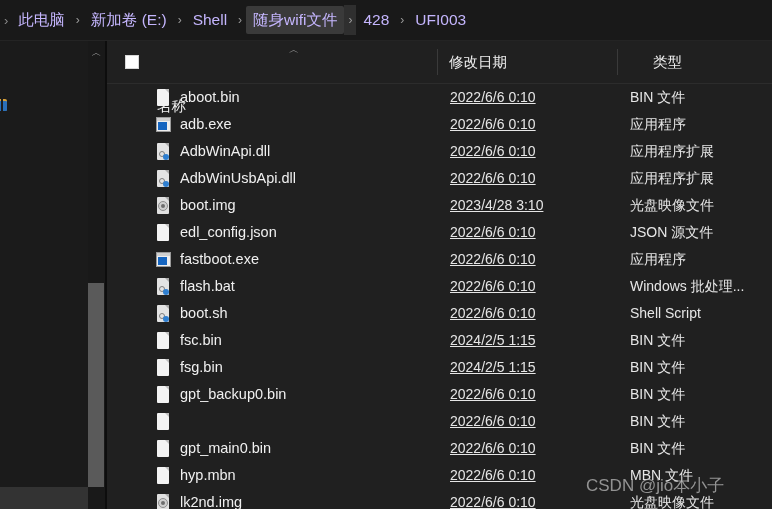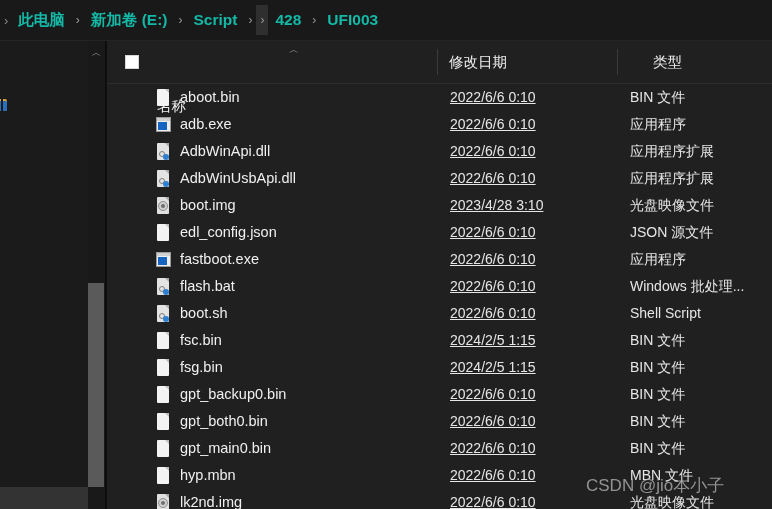--- a/index.html
+++ b/index.html
@@ -15,24 +15,23 @@
   
   .addressbar{
     position:absolute;left:0;top:0;width:772px;height:41px;
     background:#191919;
     display:flex;align-items:center;
     box-sizing:border-box;padding-left:4px;
     border-bottom:1px solid #242424;
   }
   .crumb-lead{color:#8a8a8a;font-size:13px;padding:0 3px 0 0;}
   .crumb{
-    font-size:15.5px;color:#14b8a6;
+    font-size:15.5px;color:#c4b5fd;
     padding:4px 7px;border-radius:2px;white-space:nowrap;
     line-height:20px;
-    font-weight:bold;
   }
   .crumb.hl{background:#3a3a3a;}
   .sep{
     color:#9a9a9a;font-size:12px;padding:5px 4px;line-height:20px;
   }
   .sep.hl{background:#2f2f2f;}
 
   
   .navpane{
     position:absolute;left:0;top:41px;width:88px;height:446px;
@@ -195,22 +194,23 @@
 
 <div id="app">
 
   <div class="addressbar">
     <span class="crumb-lead">›</span>
     <div class="breadcrumb-items" style="display:flex;align-items:center;">
       <span class="crumb">此电脑</span>
       <span class="sep">›</span>
       <span class="crumb">新加卷 (E:)</span>
       <span class="sep">›</span>
-      <span class="crumb">Script</span>
+      <span class="crumb">Shell</span>
       <span class="sep">›</span>
+      <span class="crumb hl">随身wifi文件</span>
       <span class="sep hl">›</span>
       <span class="crumb">428</span>
       <span class="sep">›</span>
       <span class="crumb">UFI003</span>
     </div>
   </div>
 
   <div class="navpane">
     <div class="nav-partial-icon">
       <div class="f-back"></div>
@@ -382,21 +382,20 @@
           <span class="cell-date">2022/6/6 0:10</span>
           <span class="cell-type">BIN 文件</span>
         </div>
         <div class="row">
           <span class="cell-icon">
             <span class="ic ic-doc">
               <span class="page"></span>
               <span class="fold"></span>
             </span>
           </span>
-          <span class="cell-name">gpt_both0.bin</span>
           <span class="cell-date">2022/6/6 0:10</span>
           <span class="cell-type">BIN 文件</span>
         </div>
         <div class="row">
           <span class="cell-icon">
             <span class="ic ic-doc">
               <span class="page"></span>
               <span class="fold"></span>
             </span>
           </span>

